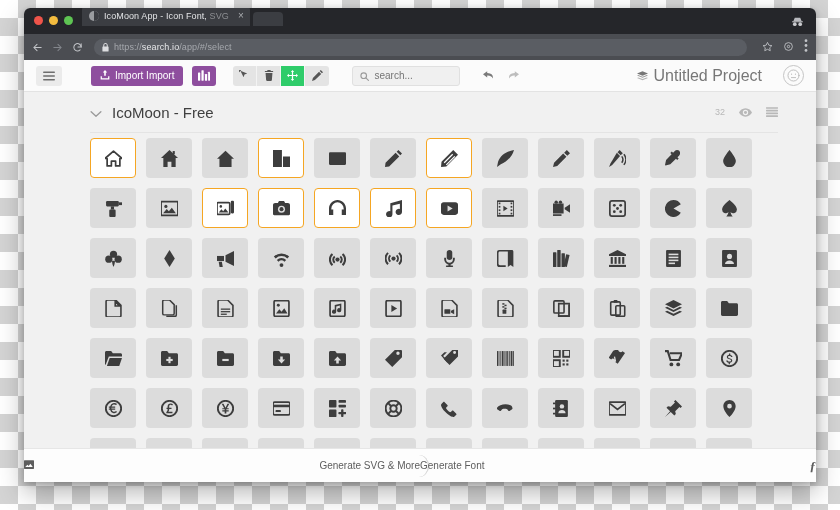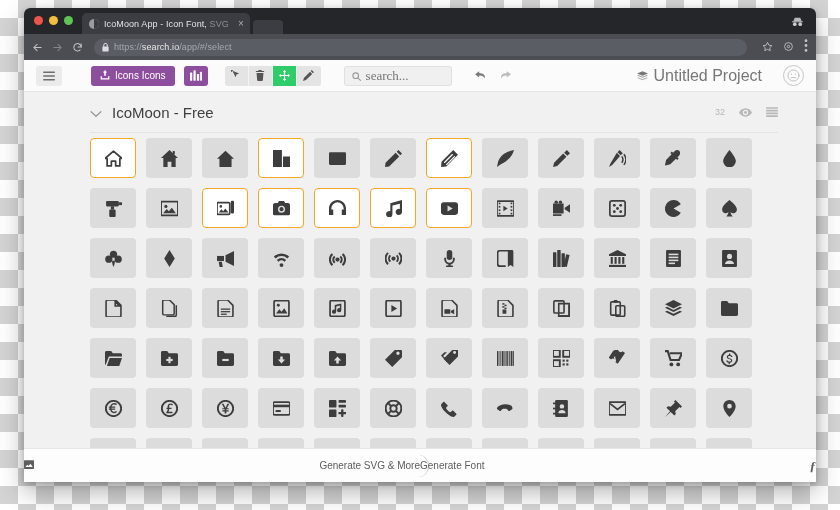--- a/index.html
+++ b/index.html
@@ -33,21 +33,21 @@
     position: relative;
     display: flex;
     align-items: flex-end;
   }
   .traffic { position: absolute; left: 10px; top: 8px; display: flex; gap: 6px; }
   .dot { width: 9px; height: 9px; border-radius: 50%; }
   .dot.red { background: #ef544a; }
   .dot.yellow { background: #f4bc3f; }
   .dot.green { background: #5ec453; }
 
-  .tabstrip { position: absolute; left: 58px; bottom: 0; display: flex; align-items: flex-end; justify-content: space-between; }
+  .tabstrip { position: absolute; left: 58px; bottom: 8px; display: flex; align-items: flex-end; justify-content: space-between; }
   .tab {
     height: 21px;
     background: #3b3d42;
     border-radius: 5px 5px 0 0;
     display: flex; align-items: center;
     padding: 0 6px 0 7px;
     gap: 5px;
     min-width: 148px;
   }
   .tab-favicon {
@@ -130,22 +130,22 @@
   }
   .gbtn.green { background: #2fcc6a; color: #fff; }
   .gbtn:last-child { border-right: none; }
   .search {
     width: 108px; height: 20px; background: #f0f0f0; border: 1px solid #e0e0e0;
     border-radius: 3px; display: flex; align-items: center; gap: 5px;
     padding: 0 7px; margin-left: 14px; color:#9b9b9b;
   }
   .search input {
     border: none; background: transparent; outline: none;
-    font-size: 13px; color: #9b9b9b; width: 100%;
-    font-family: Liberation Serif, serif;
+    font-size: 10px; color: #9b9b9b; width: 100%;
+    font-family: Liberation Sans, sans-serif;
   }
   .undo-redo { display: flex; gap: 12px; margin-left: 14px; }
   .ur { color: #7b7b7b; }
   .ur.redo { color: #bdbdbd; }
   .project {
     margin-left: auto; display: flex; align-items: center; gap: 6px;
     font-size: 16px; color: #777;
   }
   .avatar {
     width: 21px; height: 21px; border-radius: 50%;
@@ -308,21 +308,21 @@
           </svg>
       </div>
 
       <div class="btn-import">
         <span>
           <svg width="10" height="10" viewBox="0 0 16 16" fill="currentColor">
               <path d="M8 0L4.4 4h2.3v5h2.6V4h2.3z"></path>
               <path d="M1 10v5h14v-5h-2v3H3v-3z"></path>
             </svg>
         </span>
-        <span>Icons Icons</span>
+        <span>Import Import</span>
       </div>
 
       <div class="btn-lib">
         <span>
           <svg width="12" height="11" viewBox="0 0 16 14" fill="currentColor">
               <rect x="0" y="3" width="3" height="11" rx=".6"></rect>
               <rect x="4.6" y="0" width="3" height="14" rx=".6"></rect>
               <rect x="9.2" y="5" width="3" height="9" rx=".6"></rect>
               <rect x="13.5" y="2" width="2.5" height="12" rx=".6"></rect>
             </svg>

